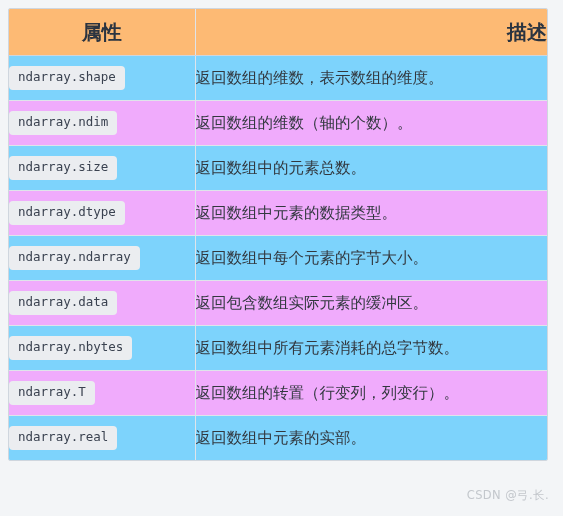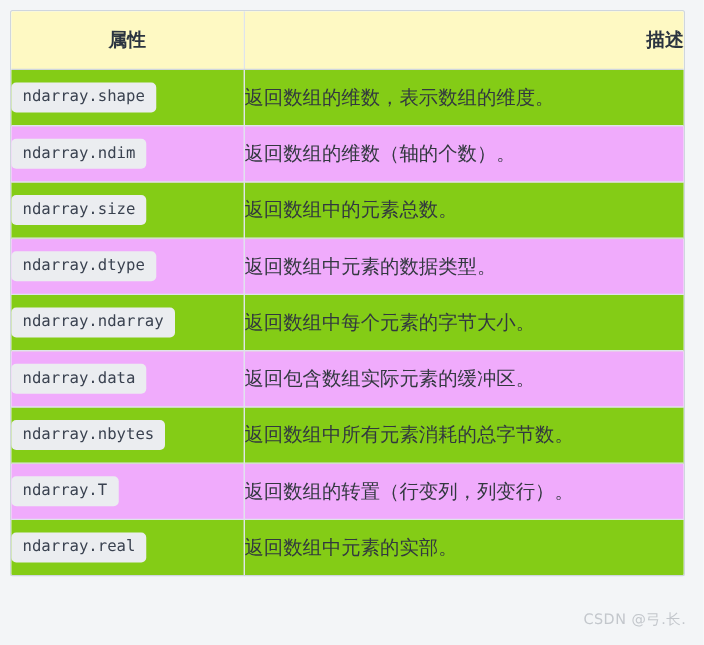--- a/index.html
+++ b/index.html
@@ -31,23 +31,23 @@
     width: 100%;
     border-collapse: collapse;
     table-layout: fixed;
   }
 
   table.attr-table col.col-attr { width: 186px; }
   table.attr-table col.col-desc { width: auto; }
 
   table.attr-table thead th {
     height: 46px;
-    background: #fef9c3;
+    background: #fdba74;
     color: #2b3440;
-    font-size: 15px;
+    font-size: 20px;
     font-weight: bold;
     text-align: center;
     border-bottom: 1px solid #cfd6de;
     border-right: 1px solid #dfe4ea;
     padding: 0;
     font-family: "Liberation Sans", "DejaVu Sans", sans-serif;
   }
   table.attr-table thead th:last-child {
     border-right: none;
     text-align: right;
@@ -64,21 +64,21 @@
     border-right: none;
   }
   table.attr-table tbody tr:last-child td {
     border-bottom: none;
   }
 
   table.attr-table tbody tr.stripe td {
     background: #f0abfc;
   }
   table.attr-table tbody tr.plain td {
-    background: #84cc16;
+    background: #7dd3fc;
   }
 
   .attr-cell {
     padding-left: 14px;
   }
 
   .code-chip {
     display: inline-block;
     background: #ebedf0;
     color: #3a4250;

